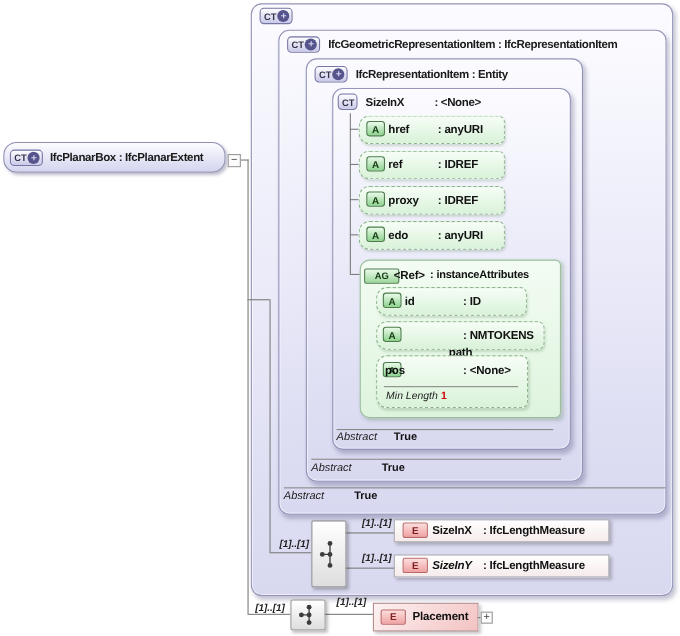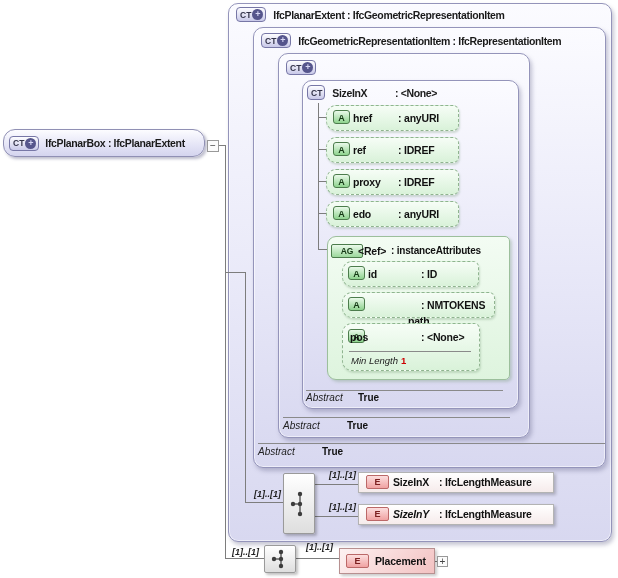--- a/index.html
+++ b/index.html
@@ -99,34 +99,34 @@
       </span>
     <span class="title" style="margin-left:6px;">IfcPlanarBox : IfcPlanarExtent</span>
   </div>
   <div class="abs handle" style="left:207px;top:140px;width:12px;height:12px;">−</div>
 
   <div class="abs hdr" style="left:236px;top:7px;">
     <span class="ctic">
         <span class="ctl">CT</span>
         <span class="plusdot">+</span>
       </span>
-    <span class="title">IfcPlanarExtent : IfcGeometricRepresentationItem</span>
   </div>
   <div class="abs hdr" style="left:261px;top:33px;">
     <span class="ctic">
         <span class="ctl">CT</span>
         <span class="plusdot">+</span>
       </span>
     <span class="title">IfcGeometricRepresentationItem : IfcRepresentationItem</span>
   </div>
   <div class="abs hdr" style="left:286px;top:60px;">
     <span class="ctic">
         <span class="ctl">CT</span>
         <span class="plusdot">+</span>
       </span>
+    <span class="title">IfcRepresentationItem : Entity</span>
   </div>
   <div class="abs hdr" style="left:307px;top:85px;">
     <span class="ctic">
         <span class="ctl">CT</span>
       </span>
     <span class="title">SizeInX</span>
   </div>
   <div class="abs title" style="left:395px;top:87px;">: &lt;None&gt;</div>
 
   <div class="abs attr" style="left:326px;top:105px;width:131px;height:24px;">

